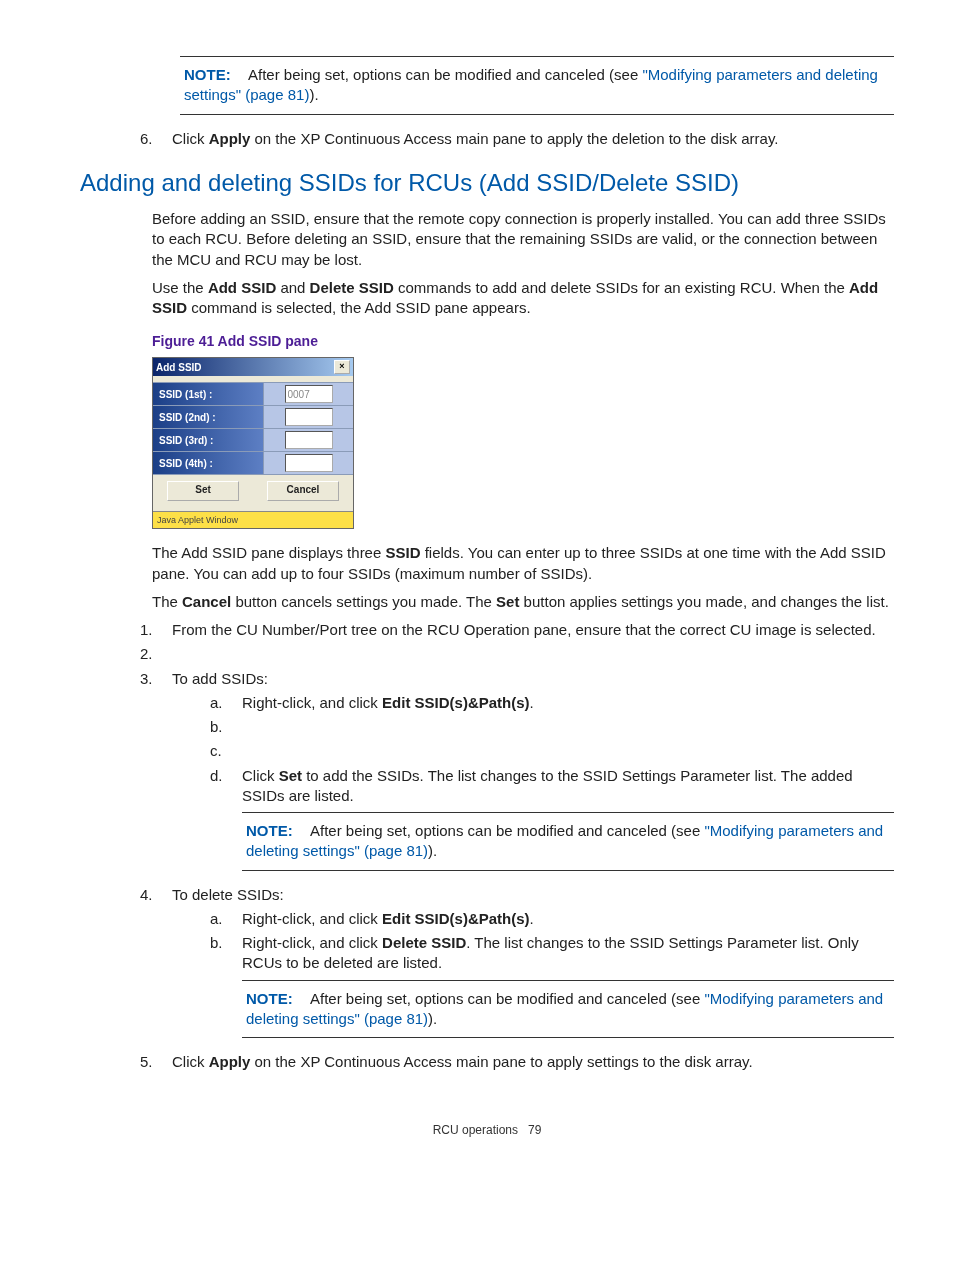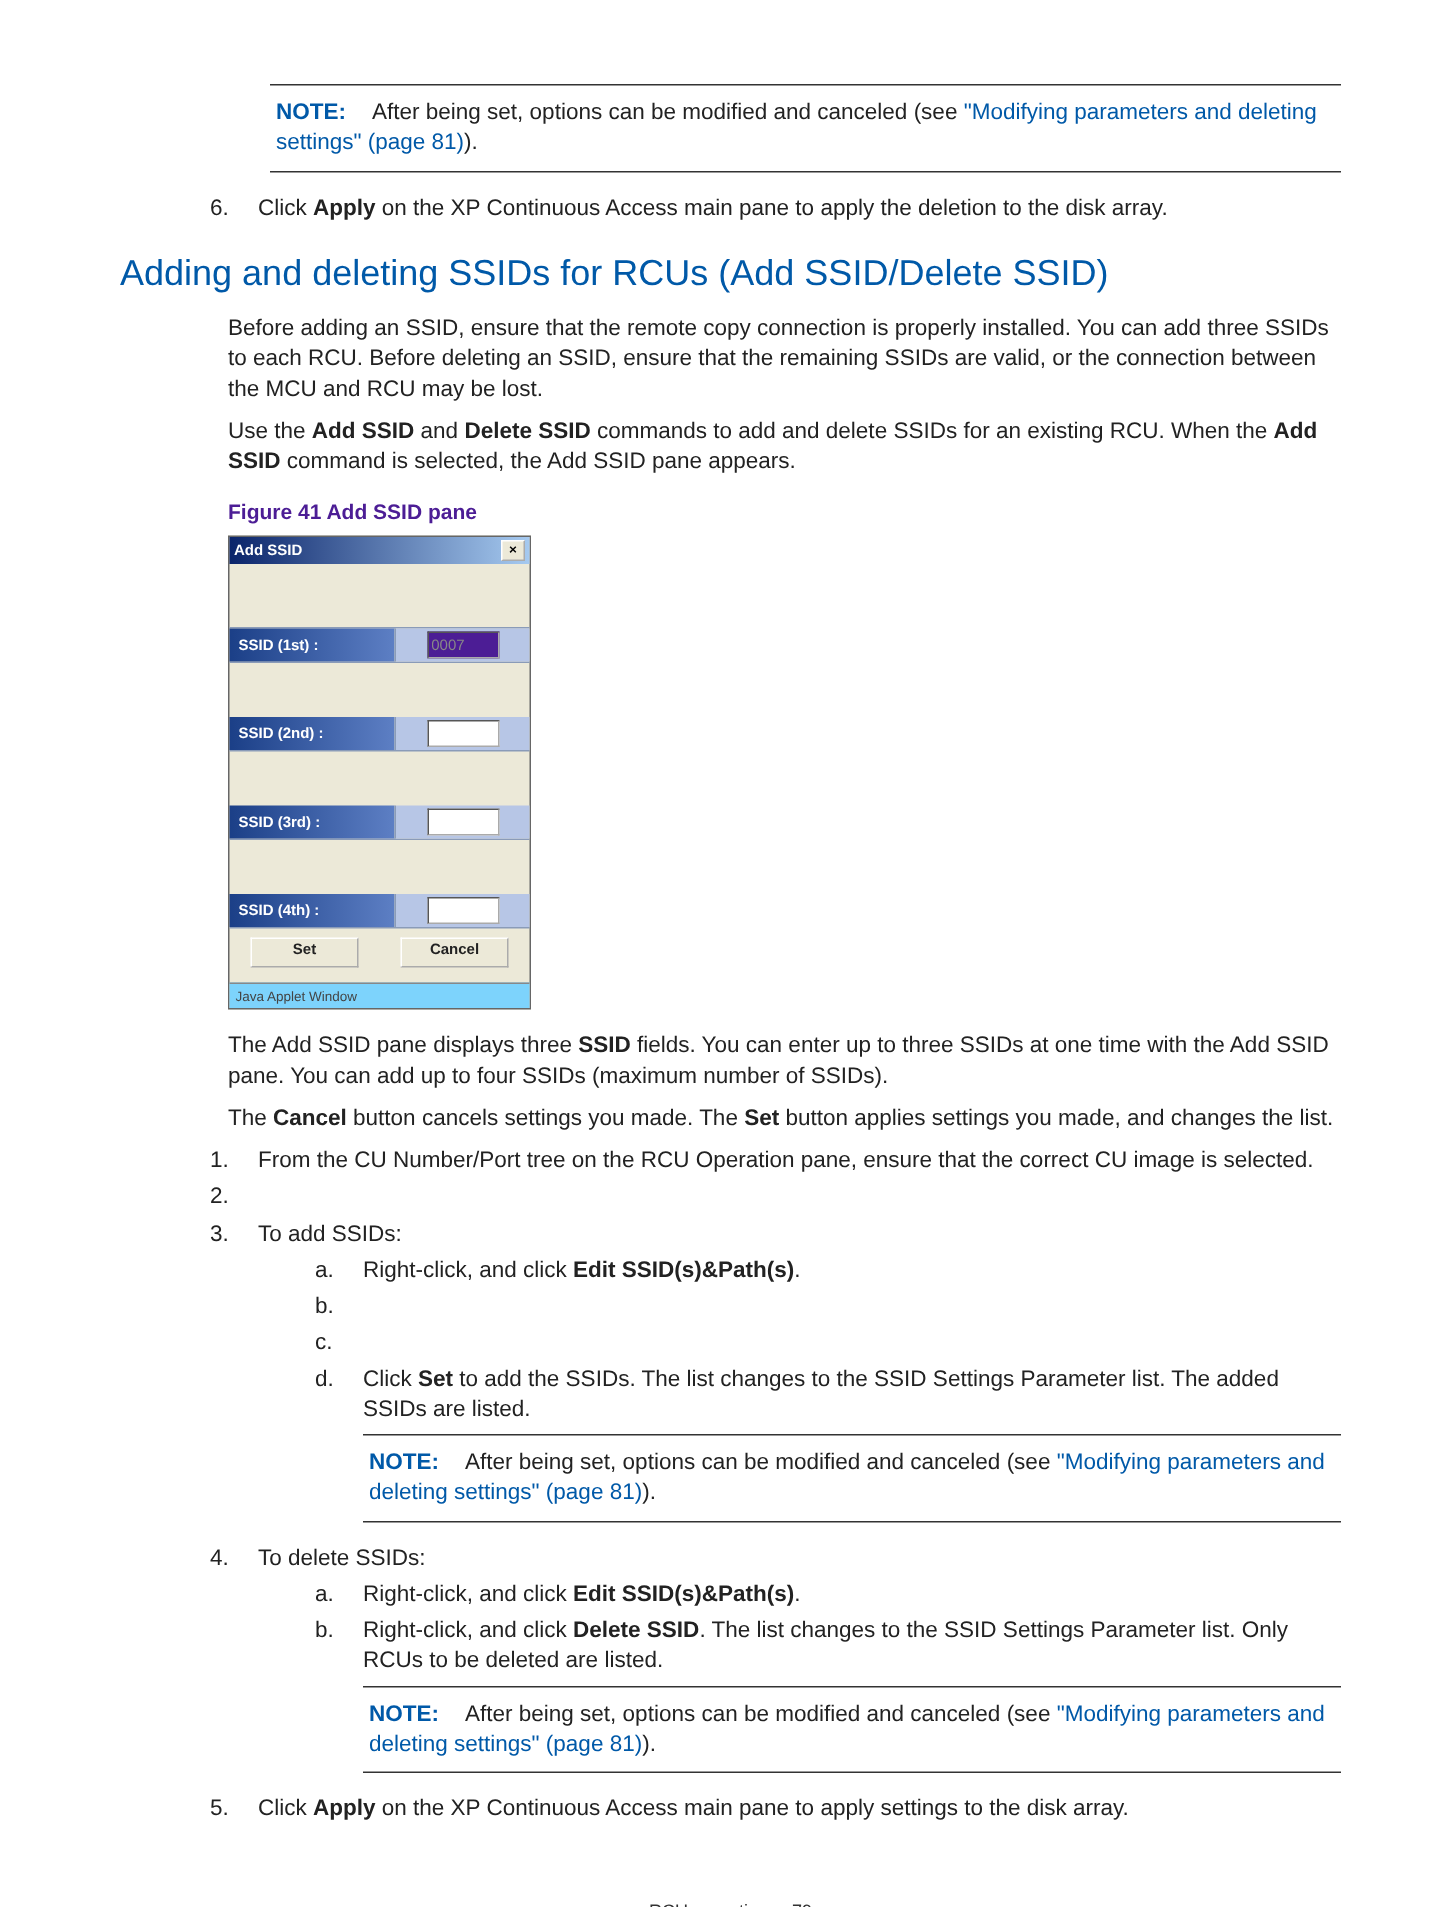--- a/index.html
+++ b/index.html
@@ -98,21 +98,20 @@
     font-weight: bold;
   }
   .dlg-body {
     padding: 6px 0 0 0;
   }
   .dlg-row {
     display: flex;
     align-items: center;
     border-bottom: 1px solid #8a9bb8;
     height: 22px;
-    margin-top: 36px;
   }
   .dlg-row:first-child {
     border-top: 1px solid #8a9bb8;
   }
   .dlg-label-cell {
     background: linear-gradient(to right, #1b3f87, #5d7fc4);
     color: #fff;
     width: 104px;
     padding-left: 6px;
     font-weight: bold;
@@ -133,21 +132,21 @@
   .dlg-input {
     width: 42px;
     height: 14px;
     border: 1px inset #aaa;
     font-size: 10px;
     text-align: left;
     padding-left: 2px;
     background: #fff;
   }
   .dlg-input.disabled {
-    background: #4c1d95;
+    background: #ffffff;
     color: #888;
   }
   .dlg-buttons {
     display: flex;
     justify-content: space-around;
     padding: 6px 0 10px 0;
   }
   .dlg-btn {
     border: 1px outset #fff;
     background: #ece9d8;
@@ -156,21 +155,21 @@
     font-size: 10px;
     text-align: center;
     line-height: 16px;
     font-weight: bold;
   }
   .dlg-status {
     border-top: 1px solid #888;
     padding: 2px 4px;
     font-size: 9px;
     color: #444;
-    background: #7dd3fc;
+    background: #fde047;
   }
   .footer {
     text-align: center;
     font-size: 12px;
     color: #333;
     margin-top: 50px;
   }
   .bold { font-weight: bold; }
 </style>
 </head>

